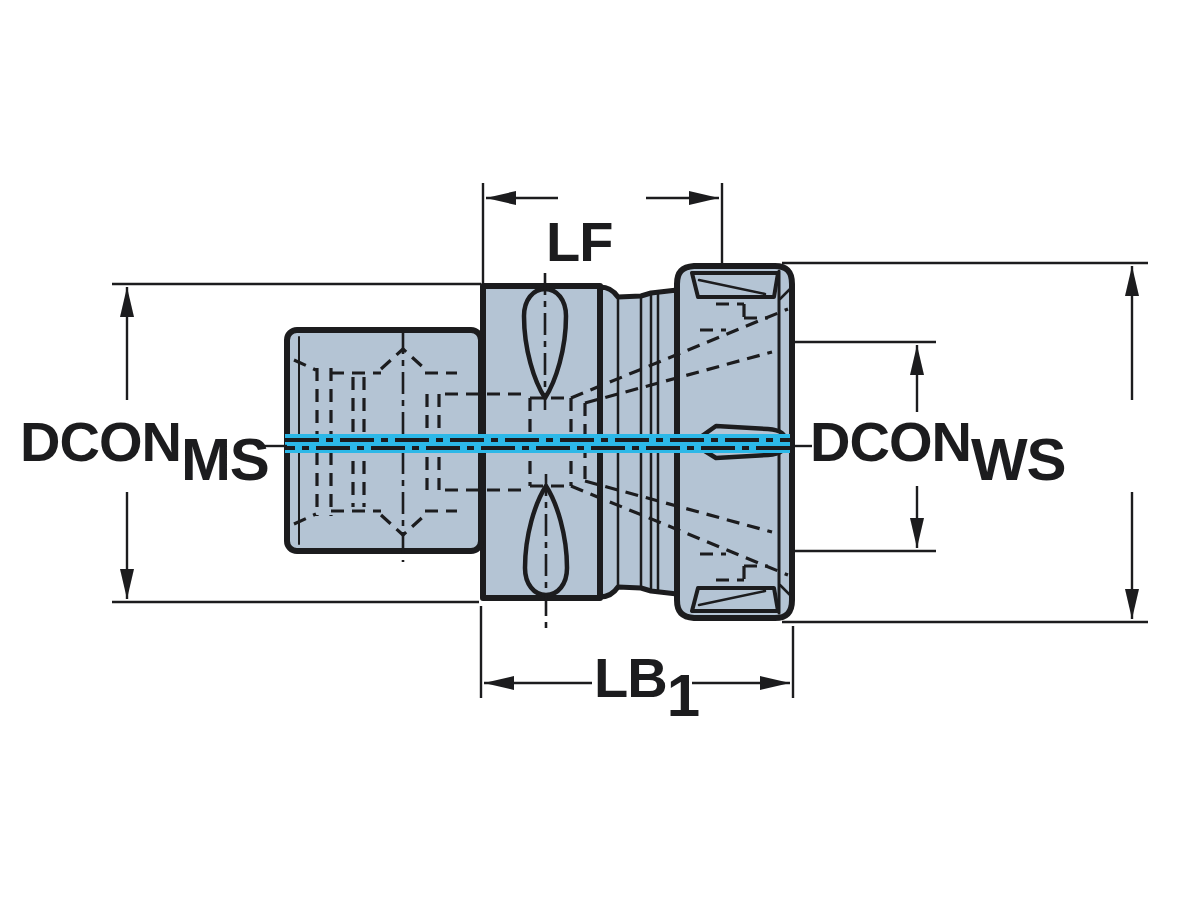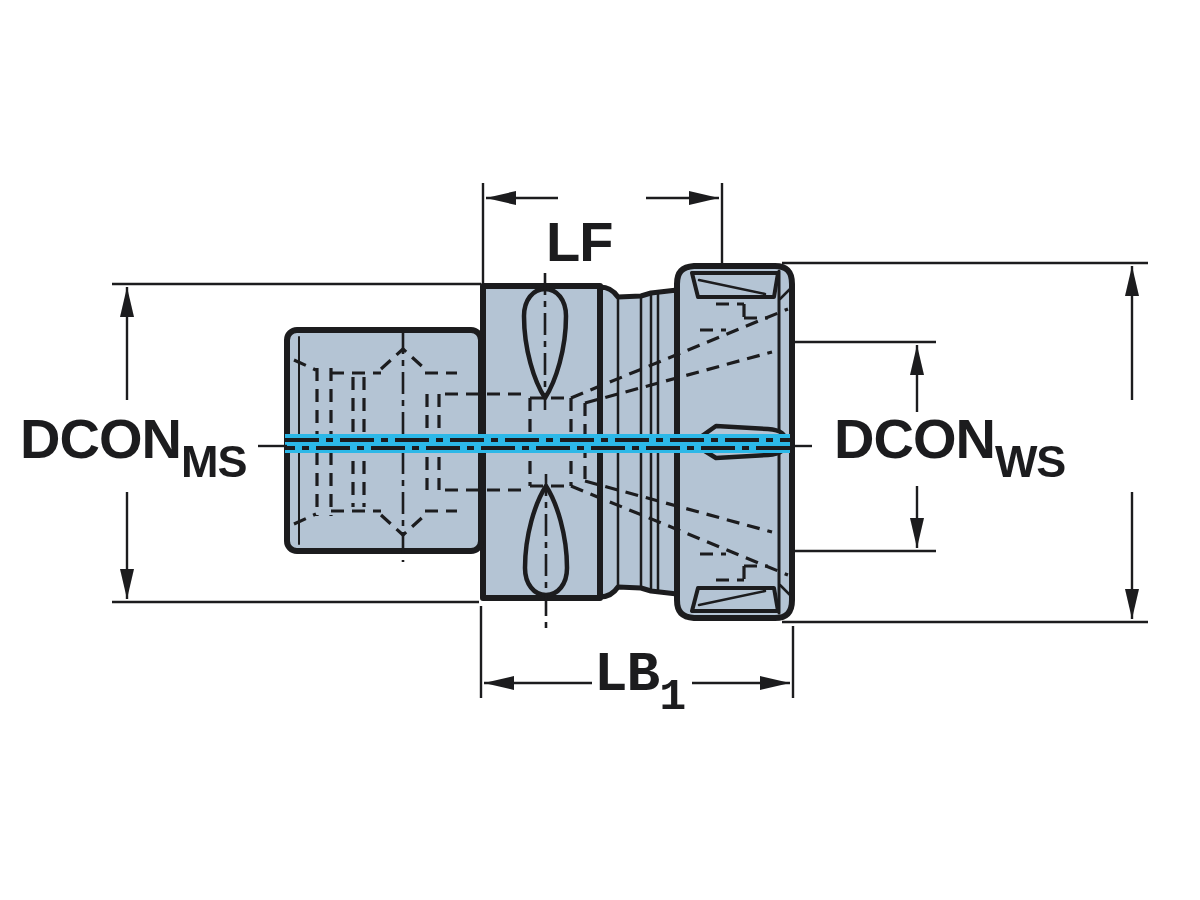--- a/index.html
+++ b/index.html
@@ -28,21 +28,21 @@
   .s2{stroke-width:2}.s24{stroke-width:2.4}.s25{stroke-width:2.5}.s26{stroke-width:2.6}
   .s3{stroke-width:3}.s32{stroke-width:3.2}.s4{stroke-width:4}.s45{stroke-width:4.5}
   .s5{stroke-width:5}.s6{stroke-width:6}
   
   .dim-label{
     position:absolute;color:var(--outline);
     font-weight:bold;font-size:56px;line-height:1;letter-spacing:-1px;
     white-space:nowrap;
   }
   .dim-label .subscript{
-    display:inline-block;font-size:45px;
+    display:inline-block;font-size:60px;
     transform:translateY(19px);letter-spacing:-1px;
   }
 </style>
 </head>
 <body>
 
 <div class="stage">
 
   <svg width="1200" height="900" viewBox="0 0 1200 900">
 
@@ -183,22 +183,22 @@
   </svg>
 
   <div class="dim-label" style="left:546px;top:170px;margin-top:44px;">
     <span>LF</span><span class="subscript"></span>
   </div>
 
   <div class="dim-label" style="left:20px;top:411px;">
     <span>DCON</span><span class="subscript">MS</span>
   </div>
 
-  <div class="dim-label" style="left:810px;top:411px;margin-left:24px;">
+  <div class="dim-label" style="left:810px;top:411px;">
     <span>DCON</span><span class="subscript">WS</span>
   </div>
 
 
-  <div class="dim-label" style="left:594px;top:647px;font-family:Liberation Mono, monospace;">
+  <div class="dim-label" style="left:594px;top:647px;">
     <span>LB</span><span class="subscript">1</span>
   </div>
 
 </div>
 
 </body></html>

